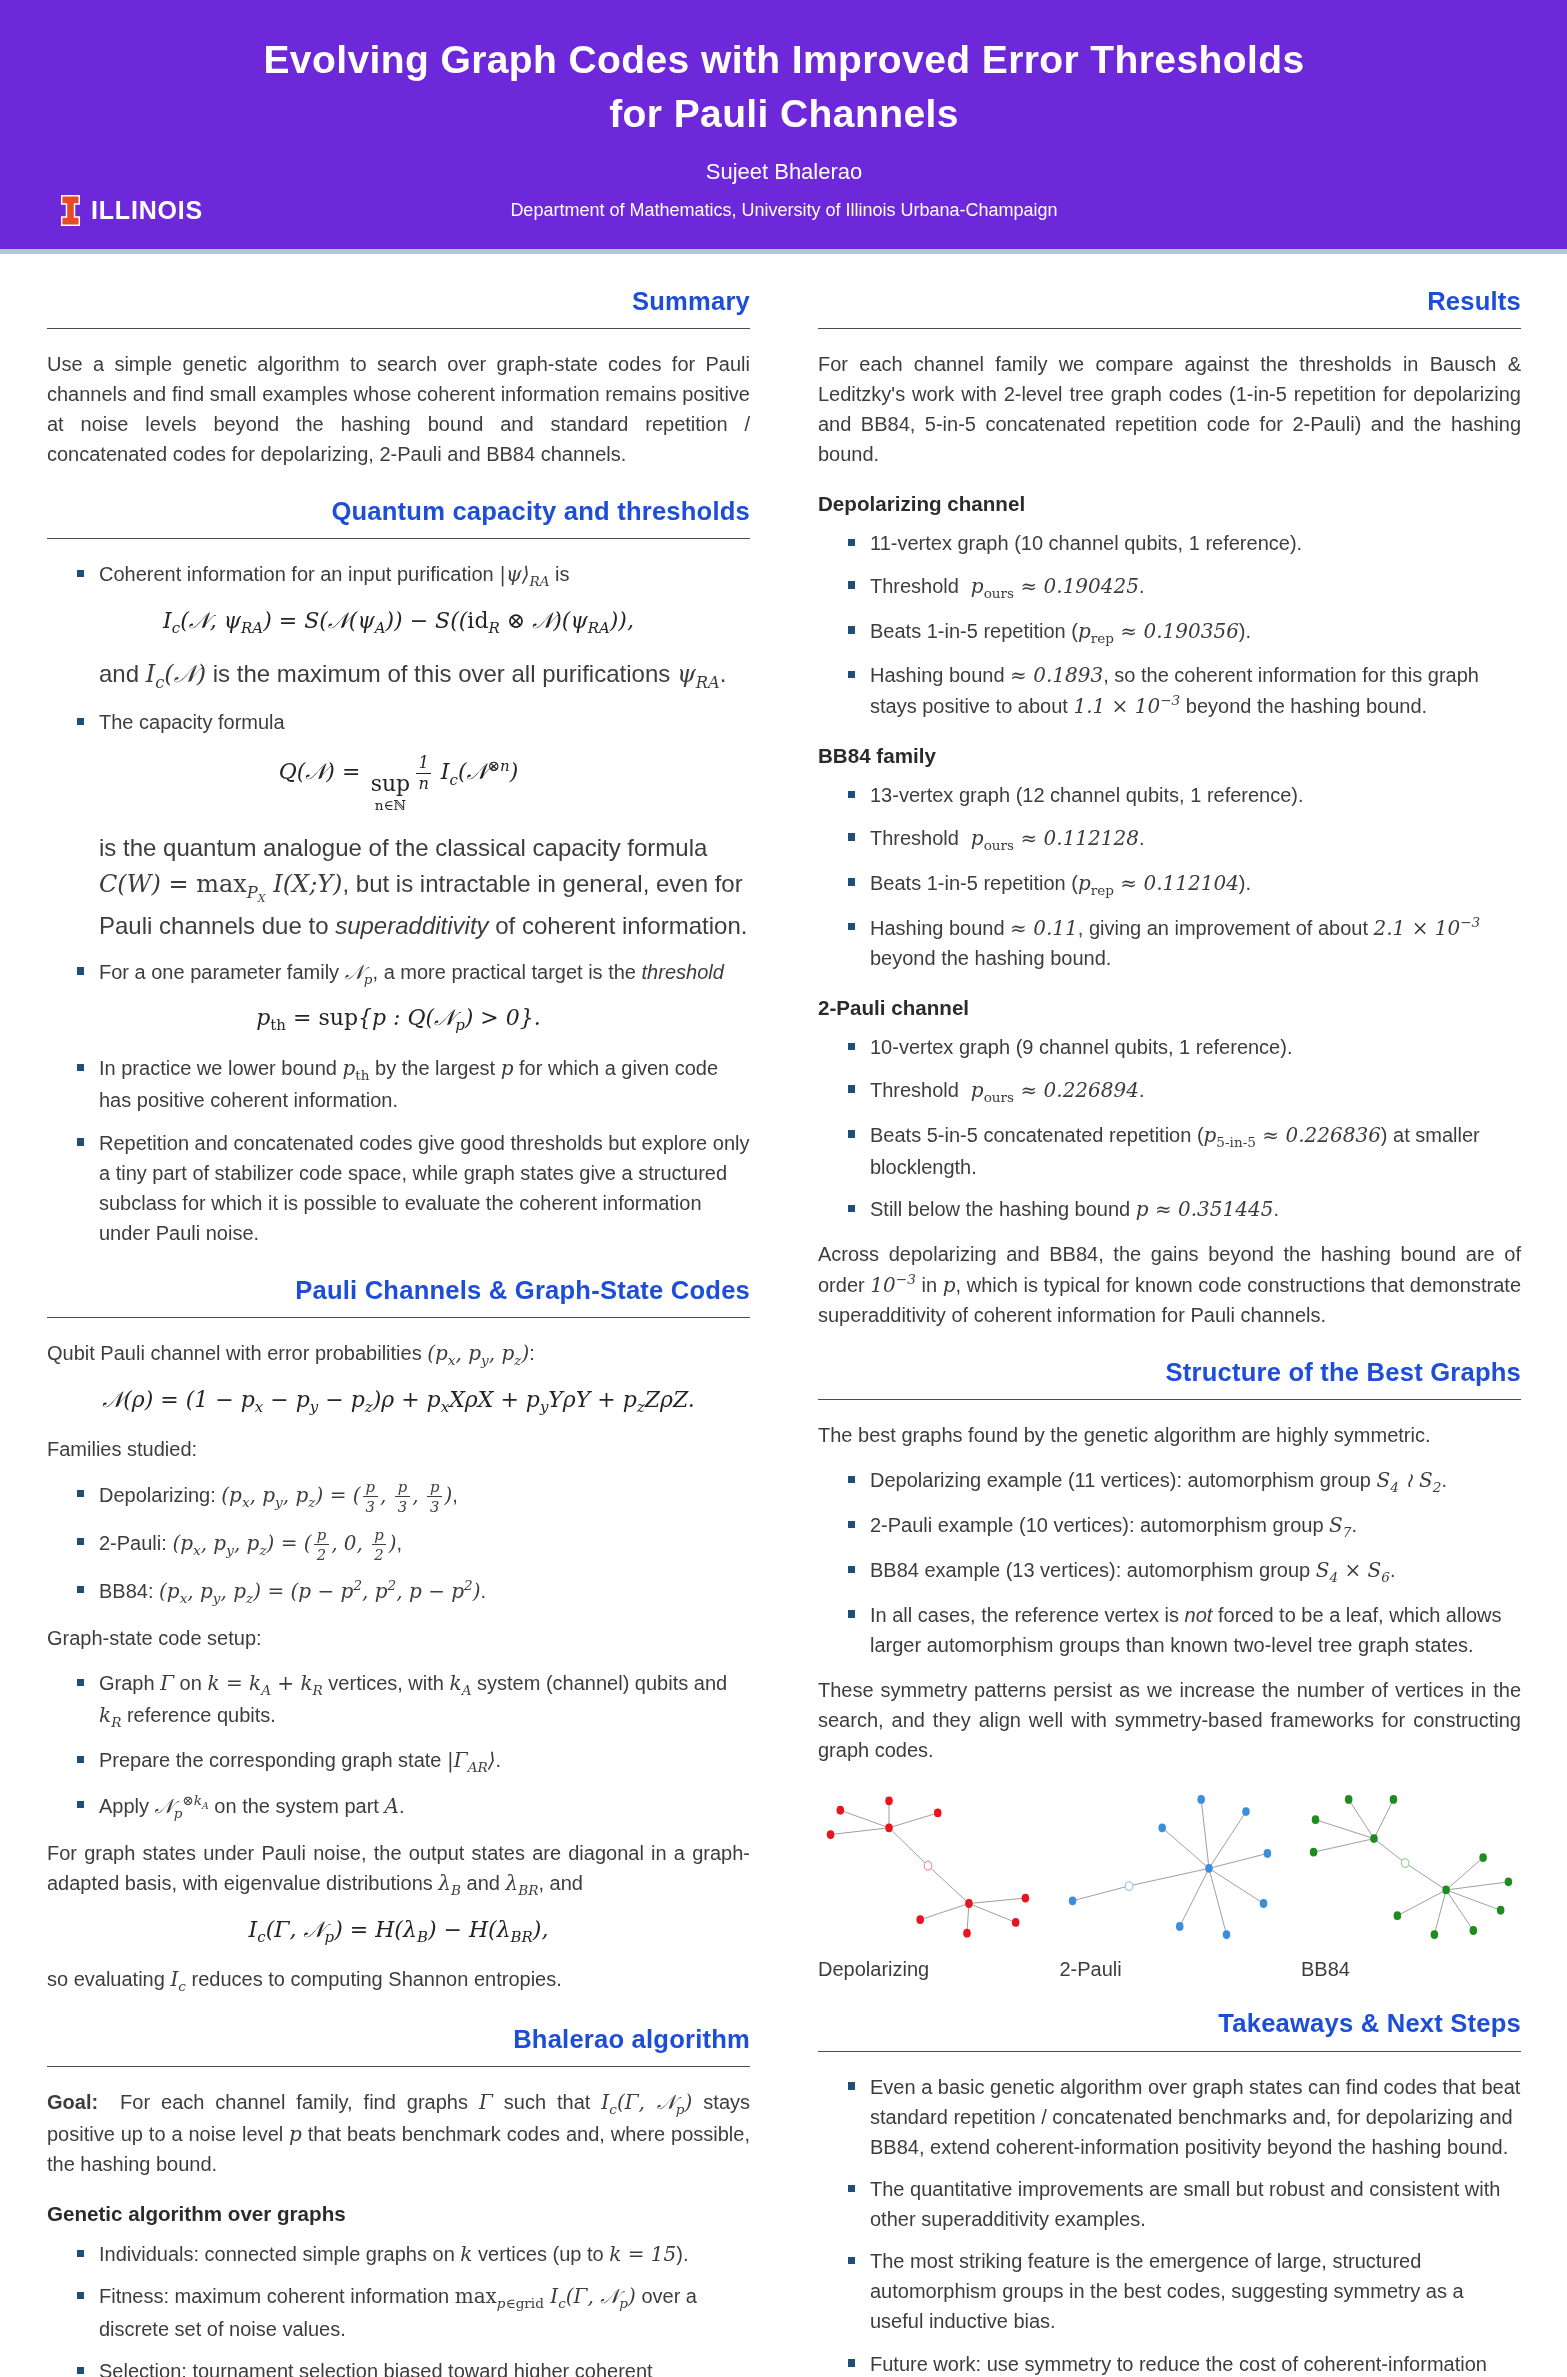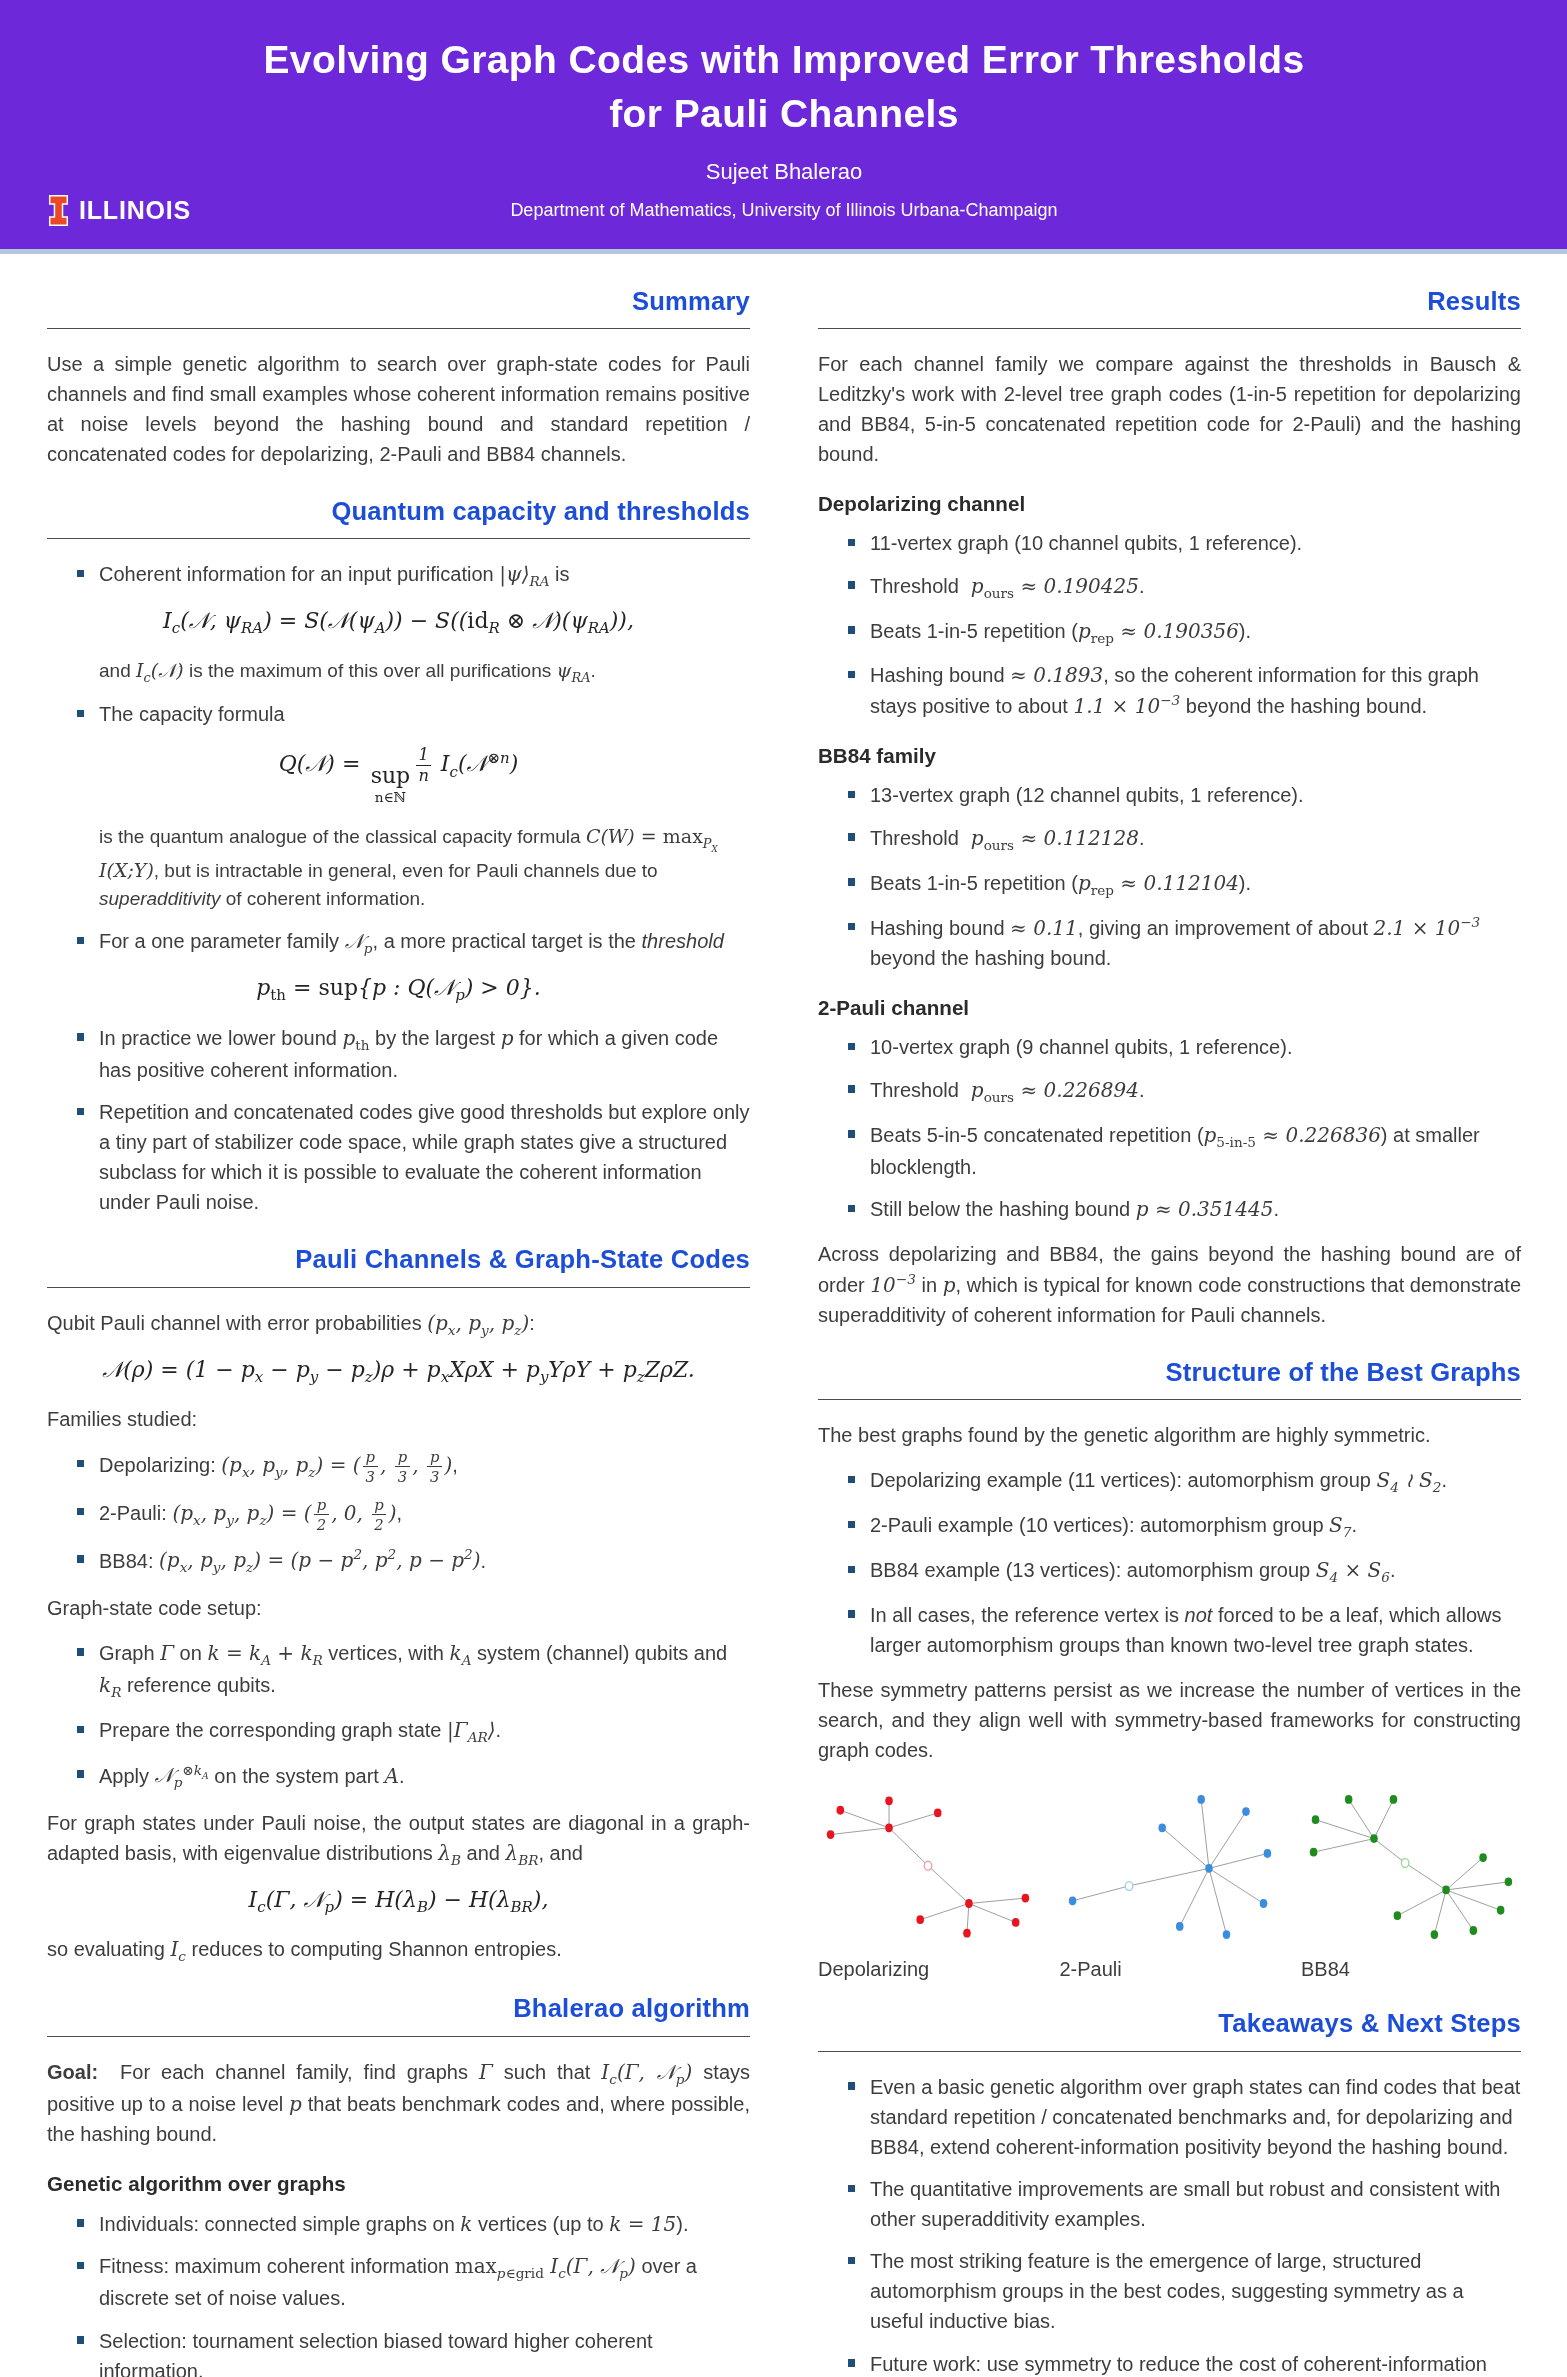--- a/index.html
+++ b/index.html
@@ -10,21 +10,21 @@
     outline:0.8px solid #b9b9b9;
   }
   
   .poster-header{
     position:relative;background:#6d28d9;color:#fff;text-align:center;
     padding:33px 50px 28px;border-bottom:5px solid #b3c7d9;flex:none;
   }
   .poster-title{font-size:39px;font-weight:700;line-height:1.38;margin:0;letter-spacing:0.4px;}
   .poster-author{font-size:22px;margin-top:18px;}
   .poster-affil{font-size:18px;margin-top:15px;font-weight:300;}
-  .logo{position:absolute;left:47px;bottom:21.5px;display:flex;align-items:center;gap:9px;}
+  .logo{position:absolute;left:59px;bottom:21.5px;display:flex;align-items:center;gap:9px;}
   .logo-text{font-size:25px;font-weight:700;letter-spacing:0.8px;}
   .logo svg{display:block;}
   
   .main{
     flex:1;display:grid;grid-template-columns:1fr 1fr;column-gap:68px;
     padding:5px 47px 25px;align-content:start;
   }
   .column{min-width:0;}
   .section-title{
     color:#1d4ed8;font-size:25.6px;font-weight:700;text-align:right;
@@ -36,21 +36,21 @@
   
   ul.bullets{list-style:none;margin:8.3px 0 15px 30px;padding:0;}
   ul.bullets li, .b-item{
     position:relative;padding-left:22px;margin:12.4px 0;
     font-size:20px;line-height:1.5;text-align:left;
   }
   ul.bullets li::before, .b-item::before{
     content:'';position:absolute;left:0;top:10.7px;width:7.4px;height:7.4px;background:#1f4e79;
   }
   .b-wrap{margin-left:30px;}
-  .b-cont{margin:8.3px 0 8.3px 22px;font-size:19px;line-height:1.5;}
+  .b-cont{margin:8.3px 0 8.3px 22px;font-size:24px;line-height:1.5;}
   
   .formula{
     text-align:center;font-size:22px;color:#242424;margin:16.5px 8.3px 18px;
     font-family:"DejaVu Serif",serif;font-style:italic;
   }
   .math{font-family:"DejaVu Serif",serif;font-style:italic;}
   .rm{font-style:normal;}
   sub,sup{font-size:.68em;}
   .frac{display:inline-flex;flex-direction:column;vertical-align:middle;text-align:center;line-height:1.05;font-size:.74em;margin:0 2.5px;}
   .frac>span:first-child{border-bottom:1.2px solid currentColor;padding:0 2.5px 1.7px;}

